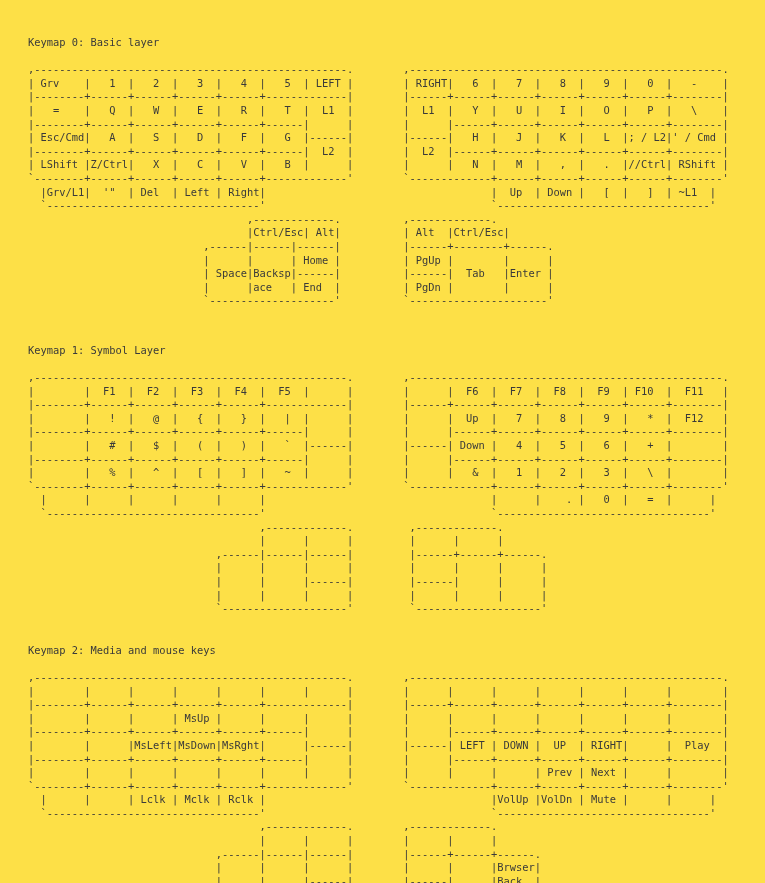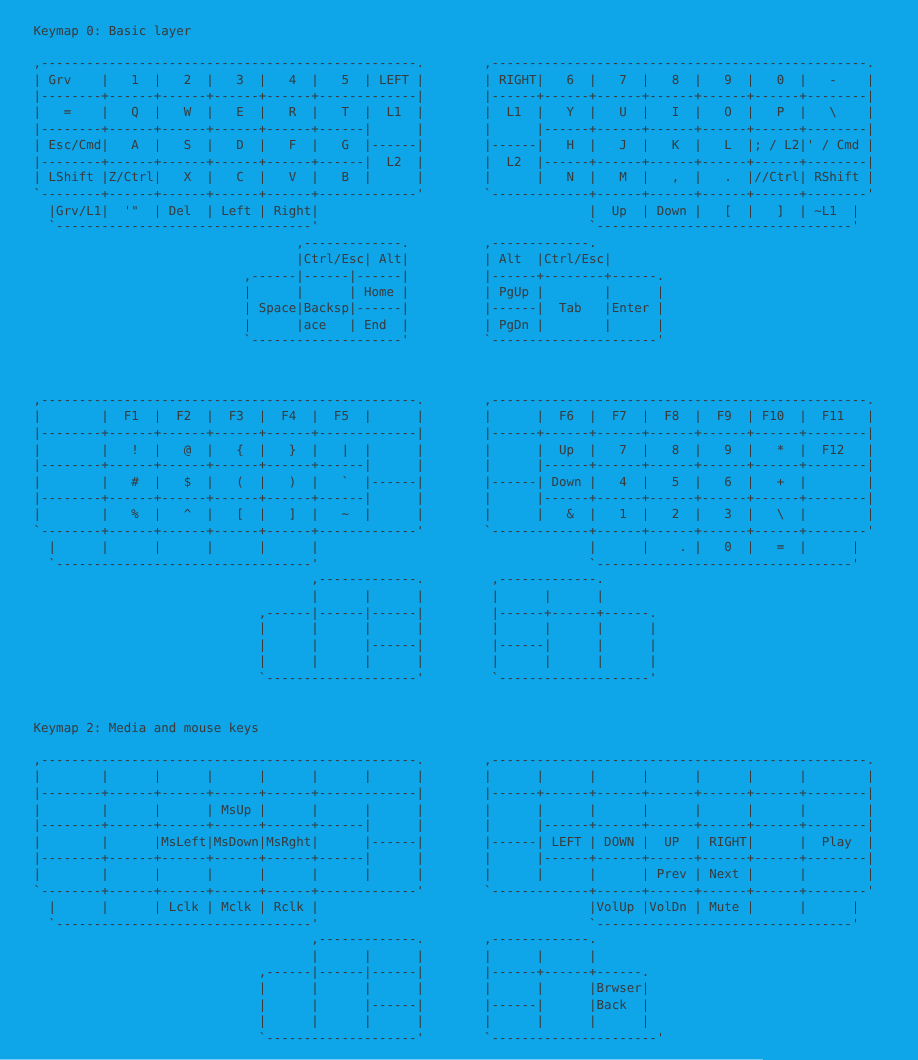--- a/index.html
+++ b/index.html
@@ -6,24 +6,24 @@
   html, body { margin: 0; padding: 0; }
   body {
     width: 765px;
     height: 883px;
     overflow: hidden;
     background: #ffffff;
   }
   .page {
     width: 765px;
     height: 883px;
-    padding: 20px 0 0 28px;
+    padding: 36px 0 0 28px;
     font-family: "DejaVu Sans Mono", "Liberation Mono", monospace;
     color: #3a3a3a;
-    background: #0ea5e9;
+    background: #fde047;
   }
   .keymap-section {
     margin: 0 0 36px 0;
   }
   .keymap-section:nth-of-type(2) { margin-bottom: 10px; }
   .keymap-section:nth-of-type(3) { margin-bottom: 0; margin-top: 28px; }
   .keymap-title {
     font-size: 10.4px;
     line-height: 13.6px;
     white-space: pre;
@@ -60,20 +60,21 @@
                                    ,-------------.          ,-------------.
                                    |Ctrl/Esc| Alt|          | Alt  |Ctrl/Esc|
                             ,------|------|------|          |------+--------+------.
                             |      |      | Home |          | PgUp |        |      |
                             | Space|Backsp|------|          |------|  Tab   |Enter |
                             |      |ace   | End  |          | PgDn |        |      |
                             `--------------------'          `----------------------'</pre>
   </section>
 
   <section class="keymap-section">
+    <div class="keymap-title">Keymap 1: Symbol Layer</div>
     <pre class="keymap-art">,--------------------------------------------------.        ,--------------------------------------------------.
 |        |  F1  |  F2  |  F3  |  F4  |  F5  |      |        |      |  F6  |  F7  |  F8  |  F9  | F10  |  F11   |
 |--------+------+------+------+------+-------------|        |------+------+------+------+------+------+--------|
 |        |   !  |   @  |   {  |   }  |   |  |      |        |      |  Up  |   7  |   8  |   9  |   *  |  F12   |
 |--------+------+------+------+------+------|      |        |      |------+------+------+------+------+--------|
 |        |   #  |   $  |   (  |   )  |   `  |------|        |------| Down |   4  |   5  |   6  |   +  |        |
 |--------+------+------+------+------+------|      |        |      |------+------+------+------+------+--------|
 |        |   %  |   ^  |   [  |   ]  |   ~  |      |        |      |   &amp;  |   1  |   2  |   3  |   \  |        |
 `--------+------+------+------+------+-------------'        `-------------+------+------+------+------+--------'
   |      |      |      |      |      |                                    |      |    . |   0  |   =  |      |

